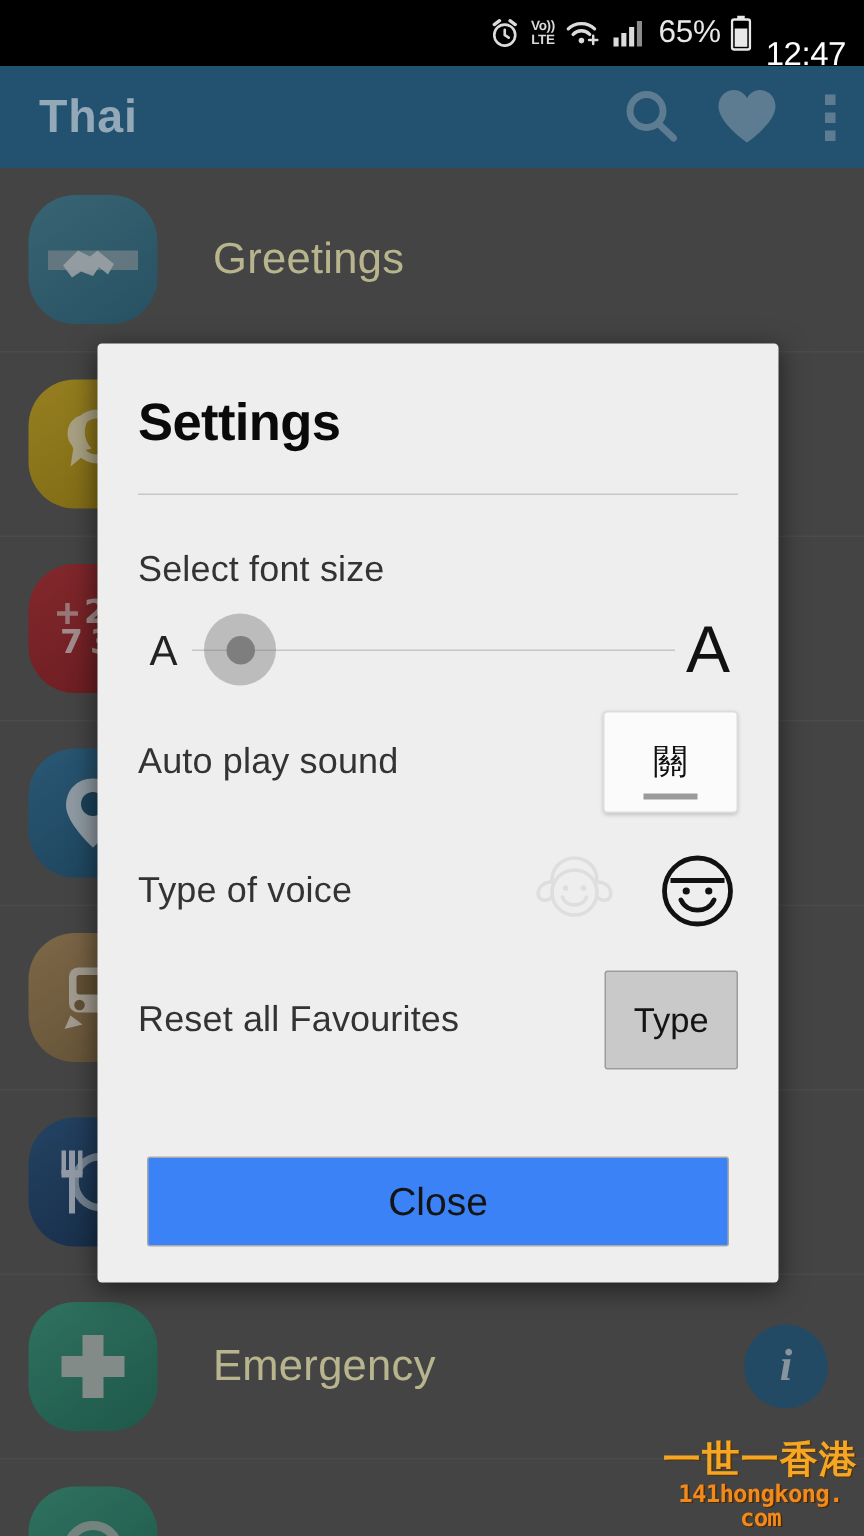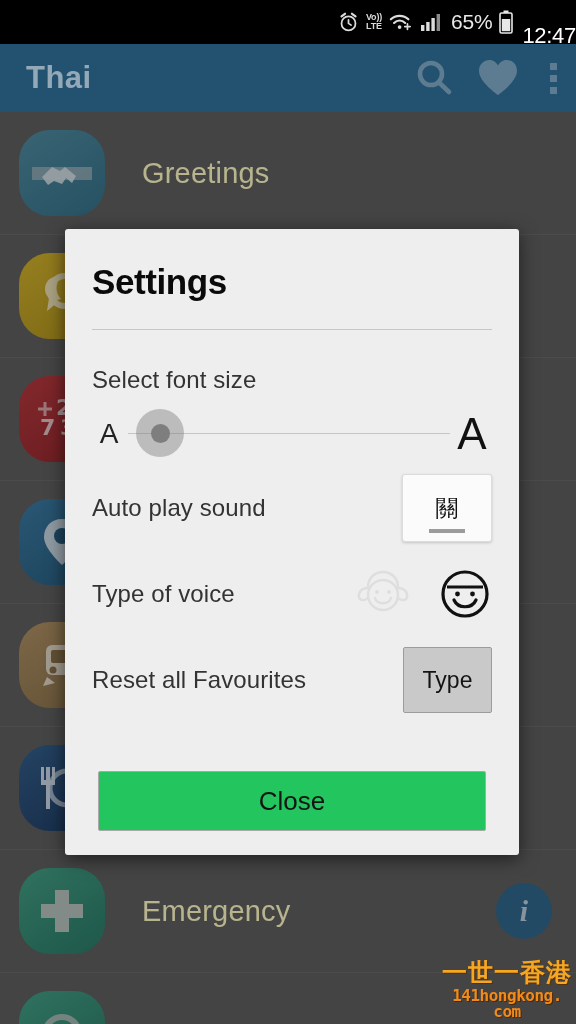--- a/index.html
+++ b/index.html
@@ -23,20 +23,21 @@
   
   #status-bar {
     position: absolute;
     top: 0; left: 0;
     width: 576px;
     height: 44px;
     background: #000000;
     display: flex;
     align-items: center;
     justify-content: flex-end;
+    padding-right: 12px;
     gap: 7px;
   }
   .status-icon { display: flex; align-items: center; justify-content: center; }
   #battery-percent {
     color: #e8e8e8;
     font-size: 21px;
     letter-spacing: -0.2px;
   }
   #status-clock {
     color: #ffffff;
@@ -280,21 +281,21 @@
     font-family: "Liberation Sans", sans-serif;
   }
 
   
   #close-button {
     position: absolute;
     left: 33px;
     bottom: 24px;
     width: 388px;
     height: 60px;
-    background: #22c55e;
+    background: #3b82f6;
     border: 1px solid #a8a8a8;
     border-radius: 2px;
     font-size: 26px;
     color: #141414;
     display: flex;
     align-items: center;
     justify-content: center;
     font-family: "Liberation Sans", sans-serif;
   }
 

